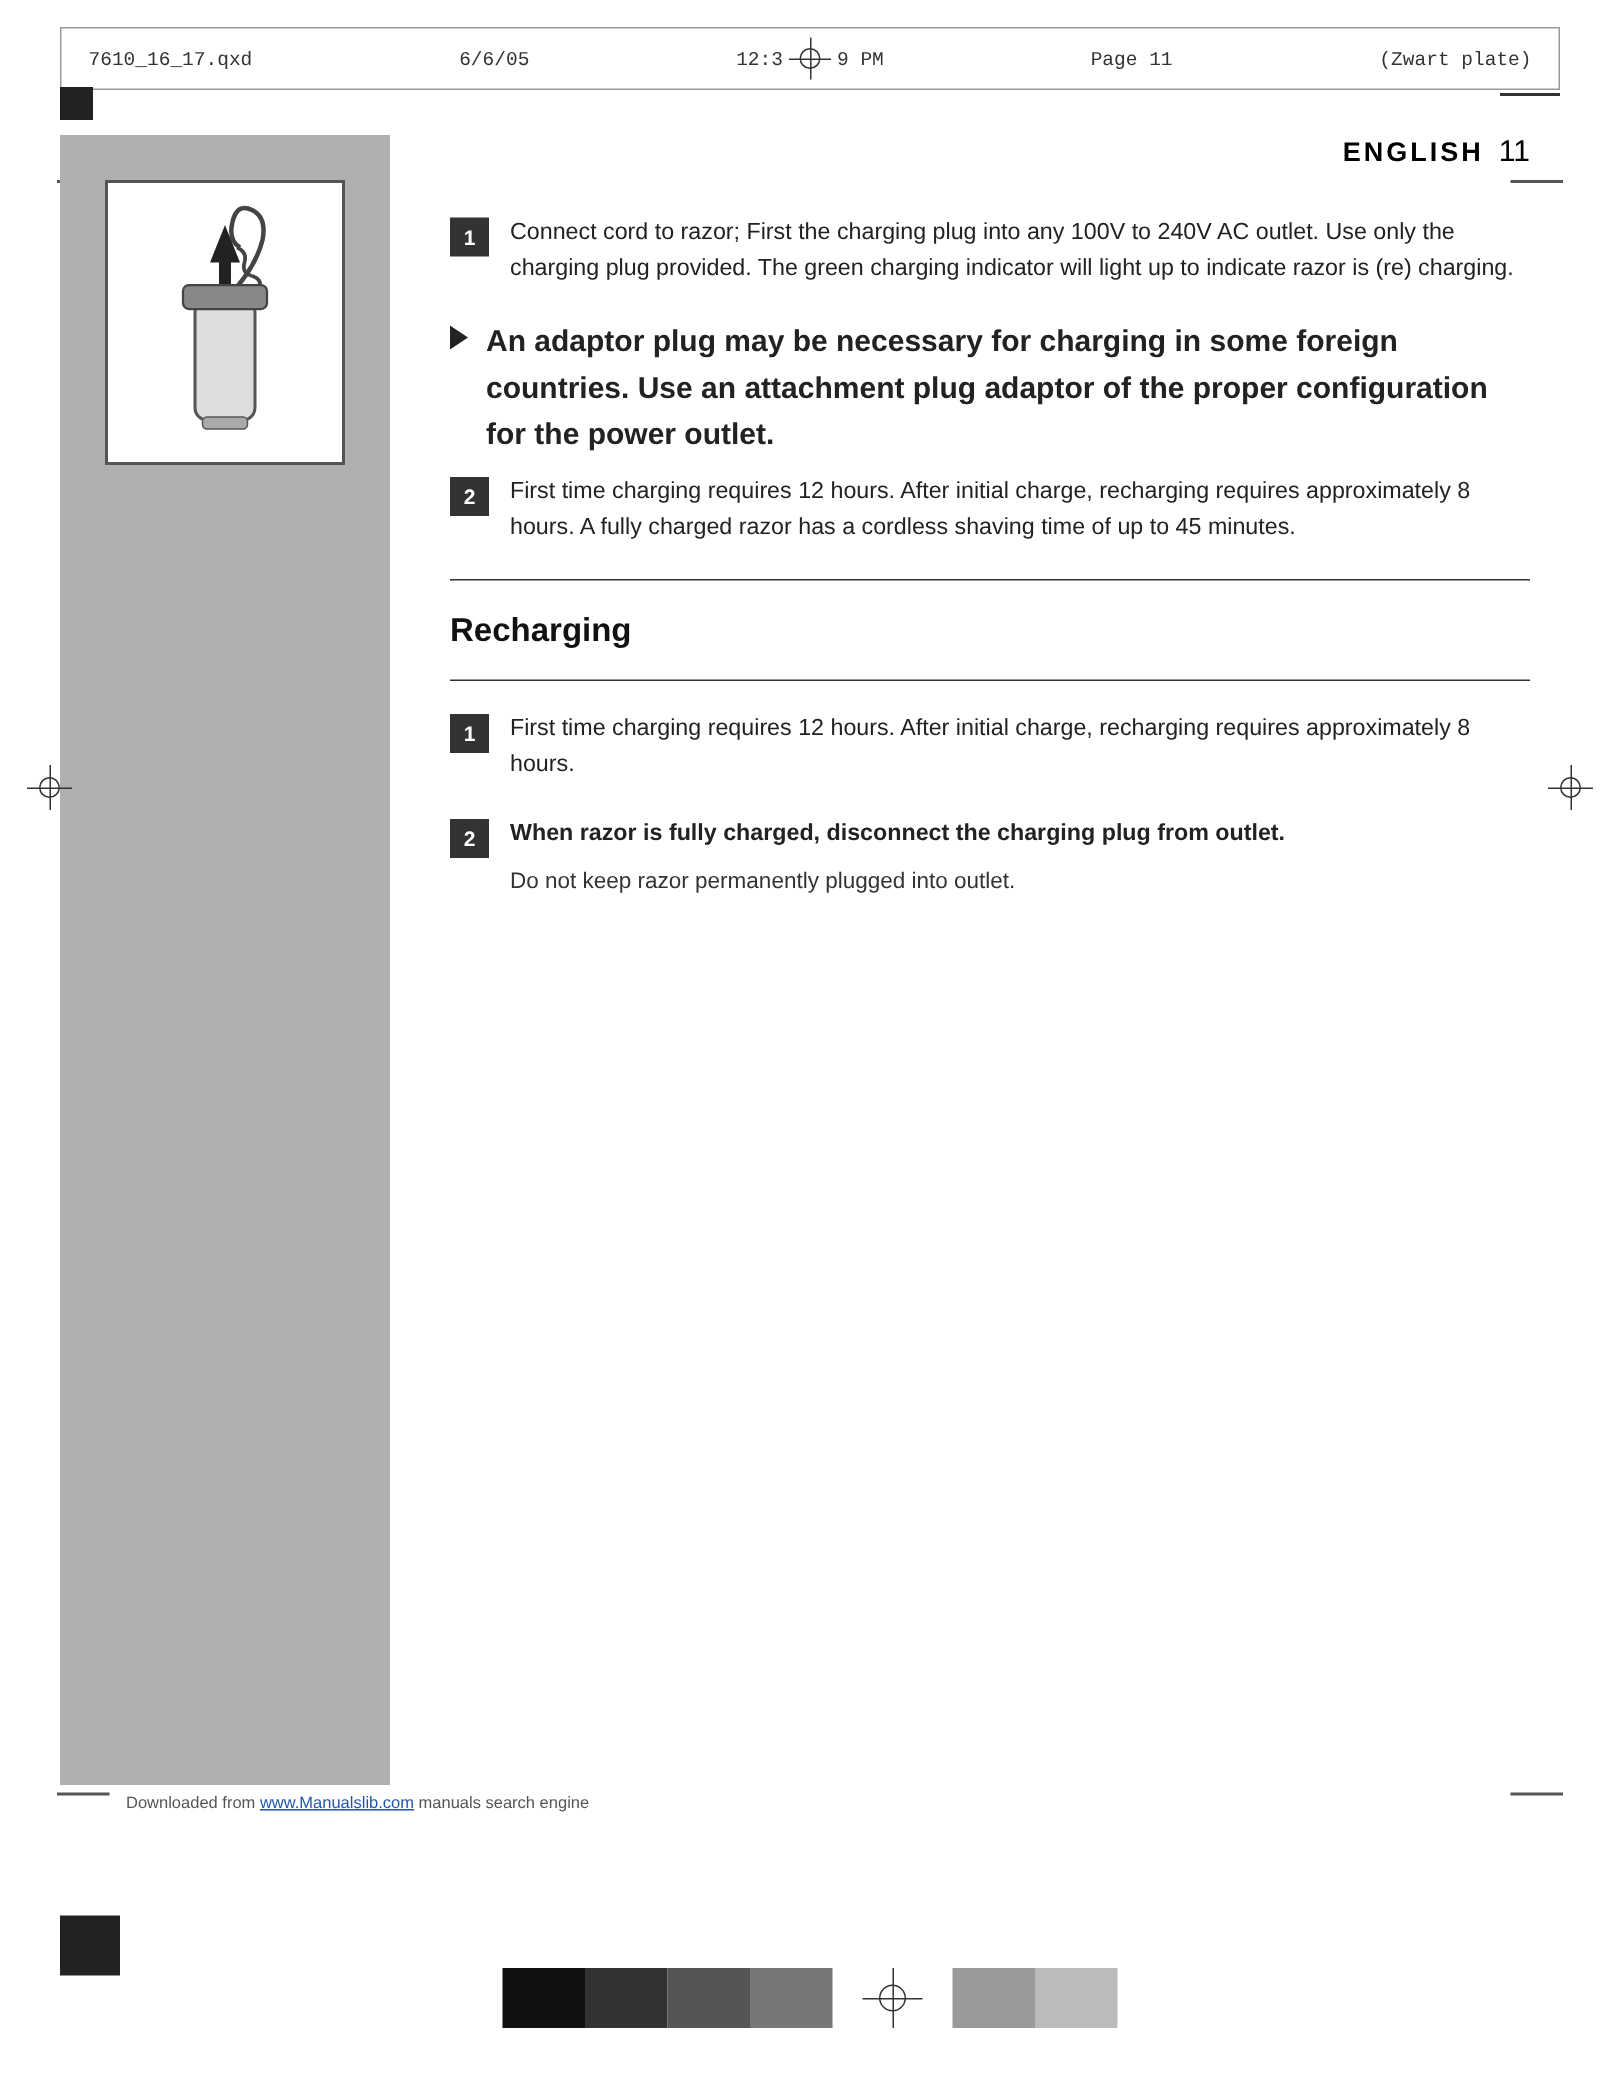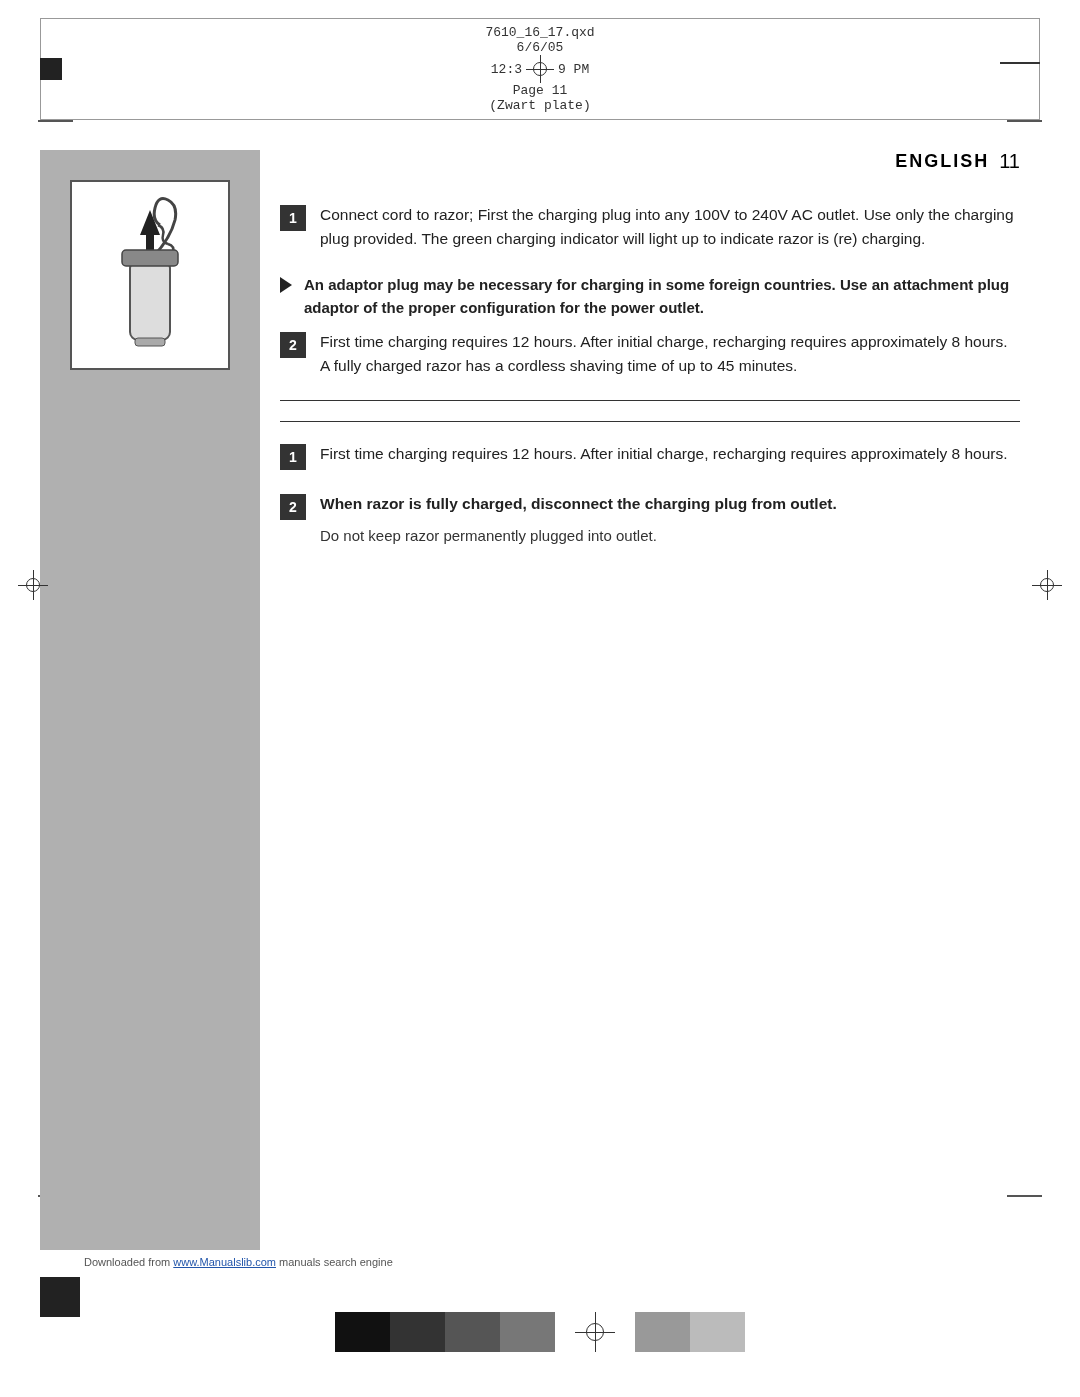--- a/index.html
+++ b/index.html
@@ -17,21 +17,20 @@
     .header-bar {
       display: flex;
       align-items: center;
       justify-content: space-between;
       border: 1px solid #999;
       margin: 18px 40px 0 40px;
       padding: 6px 18px;
       font-size: 13px;
       font-family: 'Courier New', monospace;
       color: #333;
-      flex-direction: column;
     }
 
     
     .crosshair {
       width: 28px;
       height: 28px;
       position: relative;
       display: inline-flex;
       align-items: center;
       justify-content: center;
@@ -96,21 +95,21 @@
     }
 
     .razor-svg {
       width: 140px;
       height: 170px;
     }
 
     
     .right-content {
       flex: 1;
-      padding-left: 20px;
+      padding-left: 40px;
       padding-right: 20px;
     }
 
     
     .page-header {
       display: flex;
       justify-content: flex-end;
       align-items: center;
       margin-bottom: 30px;
     }
@@ -172,21 +171,21 @@
       margin-right: 12px;
       margin-top: 4px;
       width: 0;
       height: 0;
       border-top: 8px solid transparent;
       border-bottom: 8px solid transparent;
       border-left: 12px solid #222;
     }
 
     .bullet-text {
-      font-size: 15px;
+      font-size: 20px;
       line-height: 1.55;
       color: #222;
       font-weight: bold;
     }
 
     .sub-text {
       font-size: 15px;
       line-height: 1.55;
       color: #333;
       margin-top: 6px;
@@ -386,20 +385,21 @@
       <span class="bullet-triangle"></span>
       <span class="bullet-text">An adaptor plug may be necessary for charging in some foreign countries.  Use an attachment plug adaptor of the proper configuration for the power outlet.</span>
     </div>
 
     <div class="step-item">
       <span class="step-badge">2</span>
       <span class="step-text">First time charging requires 12 hours. After initial charge, recharging requires approximately 8 hours.  A fully charged razor has a cordless shaving time of up to 45 minutes.</span>
     </div>
 
     <hr class="section-divider">
+    <div class="recharging-heading">Recharging</div>
     <hr class="section-divider">
 
     <div class="step-item">
       <span class="step-badge">1</span>
       <span class="step-text">First time charging requires 12 hours. After initial charge, recharging requires approximately 8 hours.</span>
     </div>
 
     <div class="step-item">
       <span class="step-badge">2</span>
       <div>

